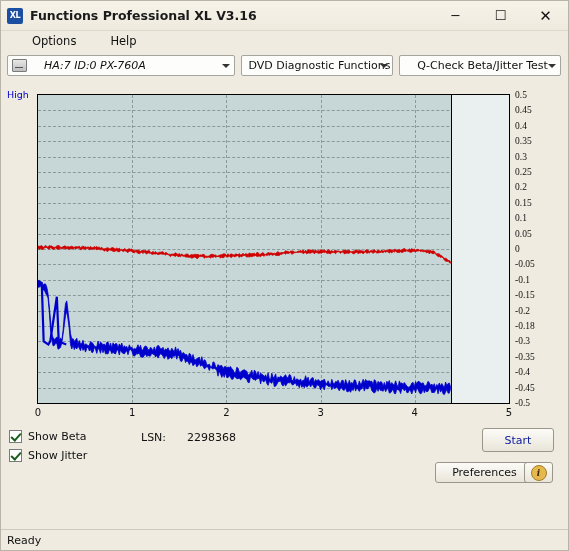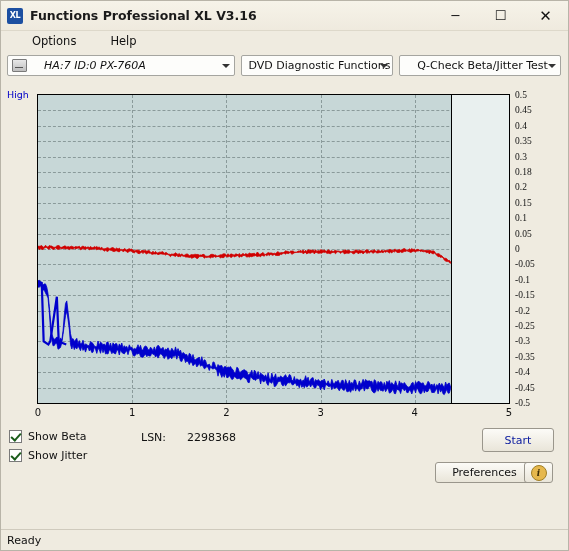--- a/index.html
+++ b/index.html
@@ -400,31 +400,31 @@
           <path d="M0,186.33999999999997 L3.7680000000000002,187.88 L5.652,246.4 L10.362,249.48 L12.246,246.4 L18.84,201.74 L20.724,246.4 L28.259999999999998,249.48" fill="none" stroke="#0000cc" stroke-width="2.2"></path>
         </svg>
     </div>
 
     <div class="ylabels" id="ylabels">
         <span style="top: 1px;">0.5</span>
         <span style="top: 16.4px;">0.45</span>
         <span style="top: 31.8px;">0.4</span>
         <span style="top: 47.2px;">0.35</span>
         <span style="top: 62.6px;">0.3</span>
-        <span style="top: 78px;">0.18</span>
+        <span style="top: 78px;">0.25</span>
         <span style="top: 93.4px;">0.2</span>
         <span style="top: 108.8px;">0.15</span>
         <span style="top: 124.2px;">0.1</span>
         <span style="top: 139.6px;">0.05</span>
         <span style="top: 155px;">0</span>
         <span style="top: 170.4px;">-0.05</span>
         <span style="top: 185.8px;">-0.1</span>
         <span style="top: 201.2px;">-0.15</span>
         <span style="top: 216.6px;">-0.2</span>
-        <span style="top: 232px;">-0.25</span>
+        <span style="top: 232px;">-0.18</span>
         <span style="top: 247.4px;">-0.3</span>
         <span style="top: 262.8px;">-0.35</span>
         <span style="top: 278.2px;">-0.4</span>
         <span style="top: 293.6px;">-0.45</span>
         <span style="top: 309px;">-0.5</span>
       </div>
     <div class="xlabels" id="xlabels">
         <span style="left: 1px;">0</span>
         <span style="left: 95.2px;">1</span>
         <span style="left: 189.4px;">2</span>

